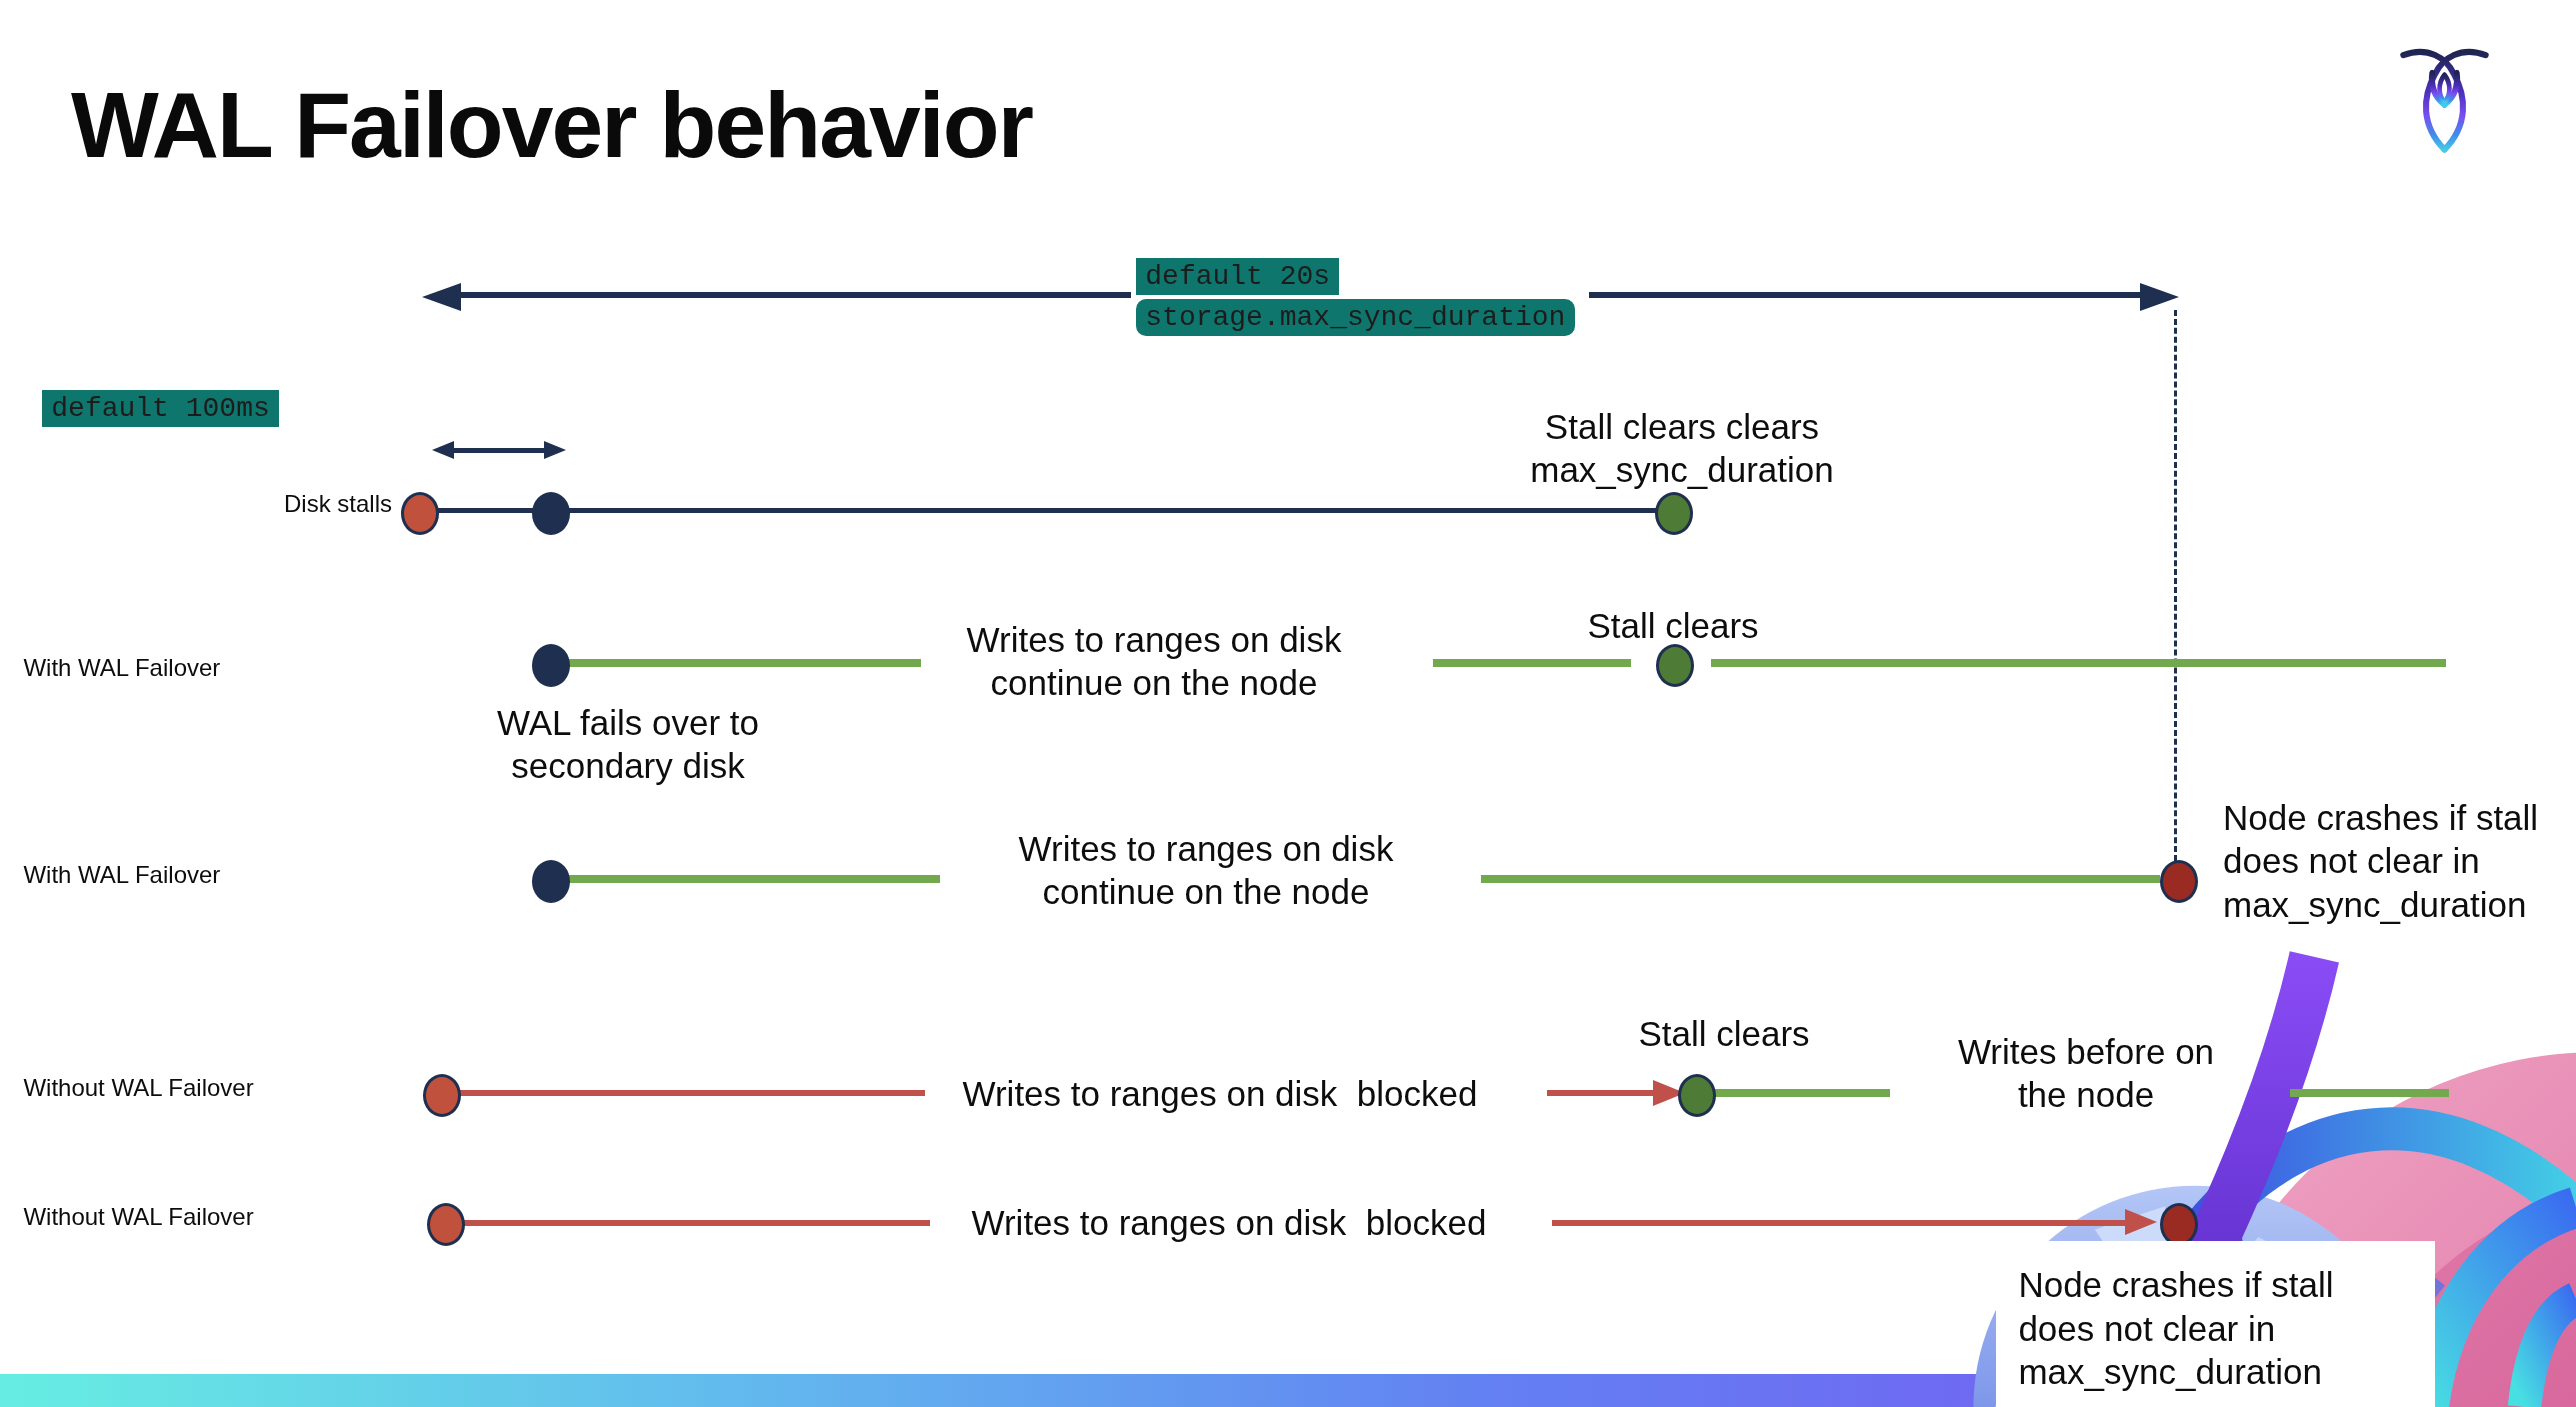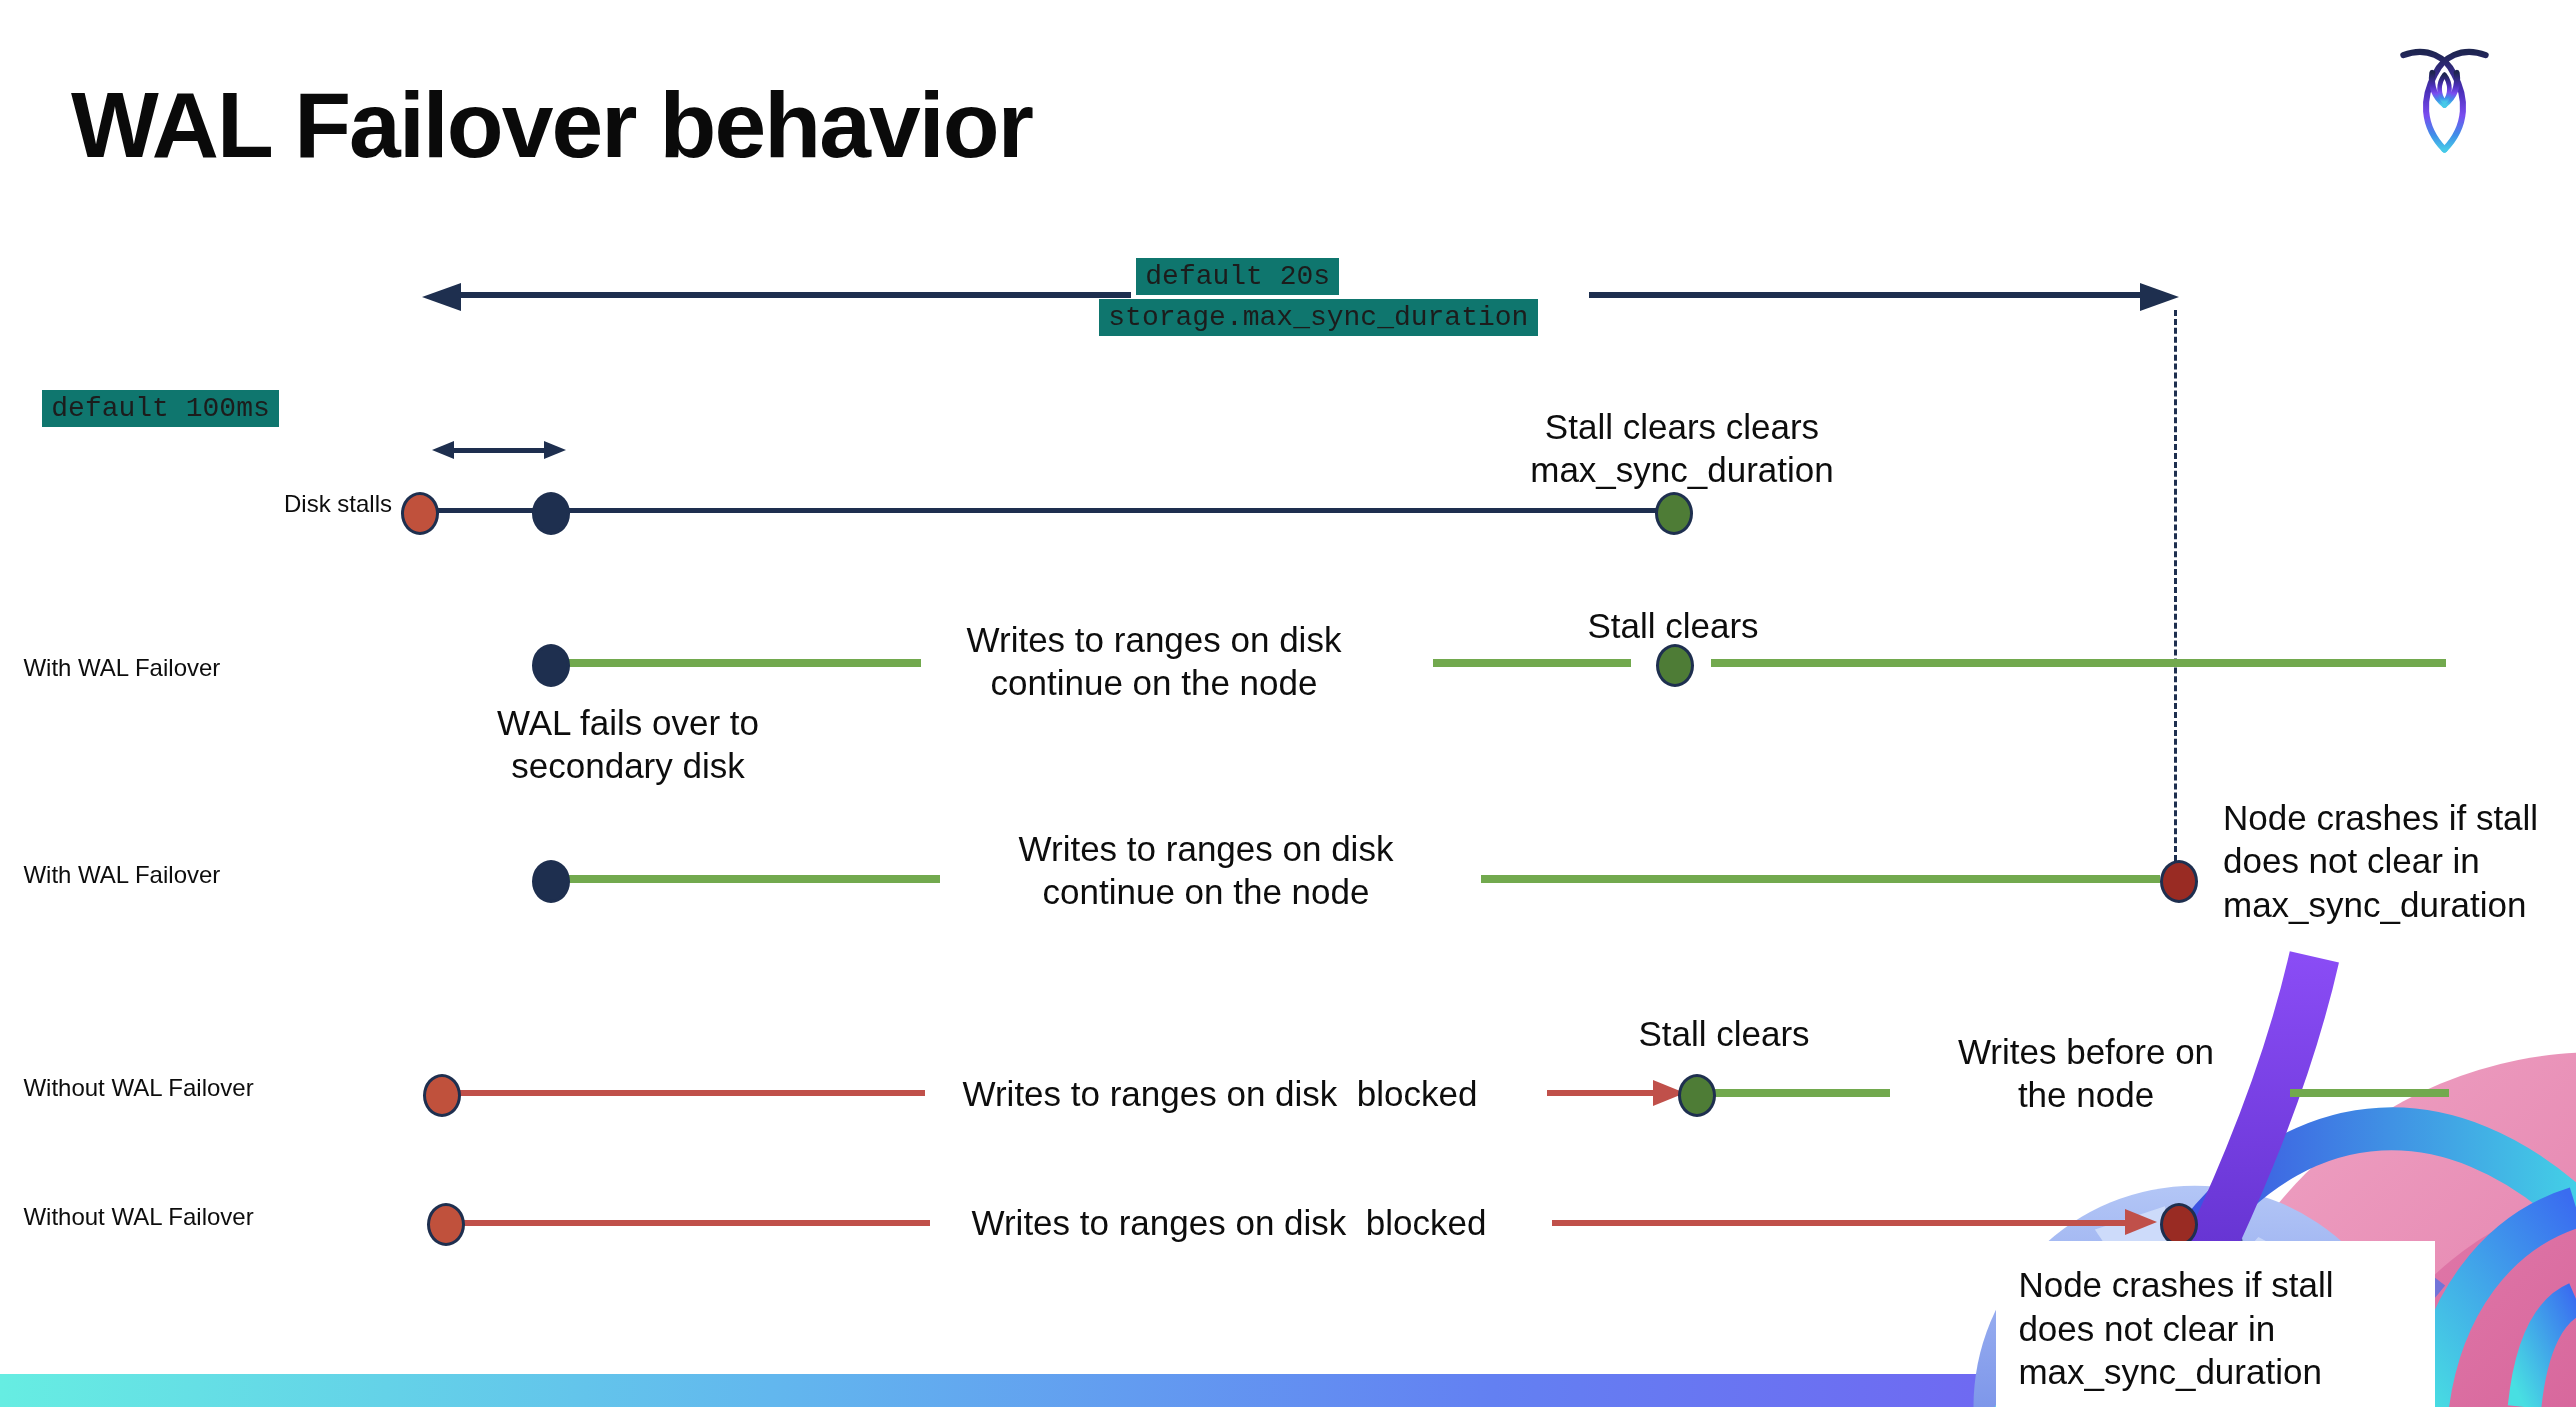--- a/index.html
+++ b/index.html
@@ -62,21 +62,21 @@
         <path d="M50,34 C43,43 43,56 50,63 C57,56 57,43 50,34" stroke-width="5"></path>
       </g>
     </svg>
   </div>
 
   <div class="abs tri tri-left-navy" style="left:422px;top:283px;"></div>
   <div class="abs hline navy-line" style="left:456px;top:292px;width:675px;"></div>
   <div class="abs hline navy-line" style="left:1589px;top:292px;width:551px;"></div>
   <div class="abs tri tri-right-navy" style="left:2140px;top:283px;"></div>
   <div class="abs mono" style="left:1136px;top:258px;">default 20s</div>
-  <div class="abs mono" style="left:1099px;top:299px;">storage.max_sync_duration</div>
+  <div class="abs mono" style="left:1136px;top:299px;border-radius:10px;">storage.max_sync_duration</div>
 
   <div class="abs mono" style="left:42px;top:350px;margin-top:40px;">default 100ms</div>
   <div class="abs tri tri-left-sm" style="left:432px;top:441px;"></div>
   <div class="abs hline navy-thin" style="left:452px;top:448px;width:93px;"></div>
   <div class="abs tri tri-right-sm" style="left:544px;top:441px;"></div>
 
   <div class="abs rowlabel" style="left:112px;top:490px;width:280px;text-align:right;">Disk stalls</div>
   <div class="abs hline navy-thin" style="left:417px;top:508px;width:1255px;"></div>
   <div class="abs dot dot-red" style="left:401px;top:492px;"></div>
   <div class="abs dot dot-navy" style="left:532px;top:492px;"></div>

